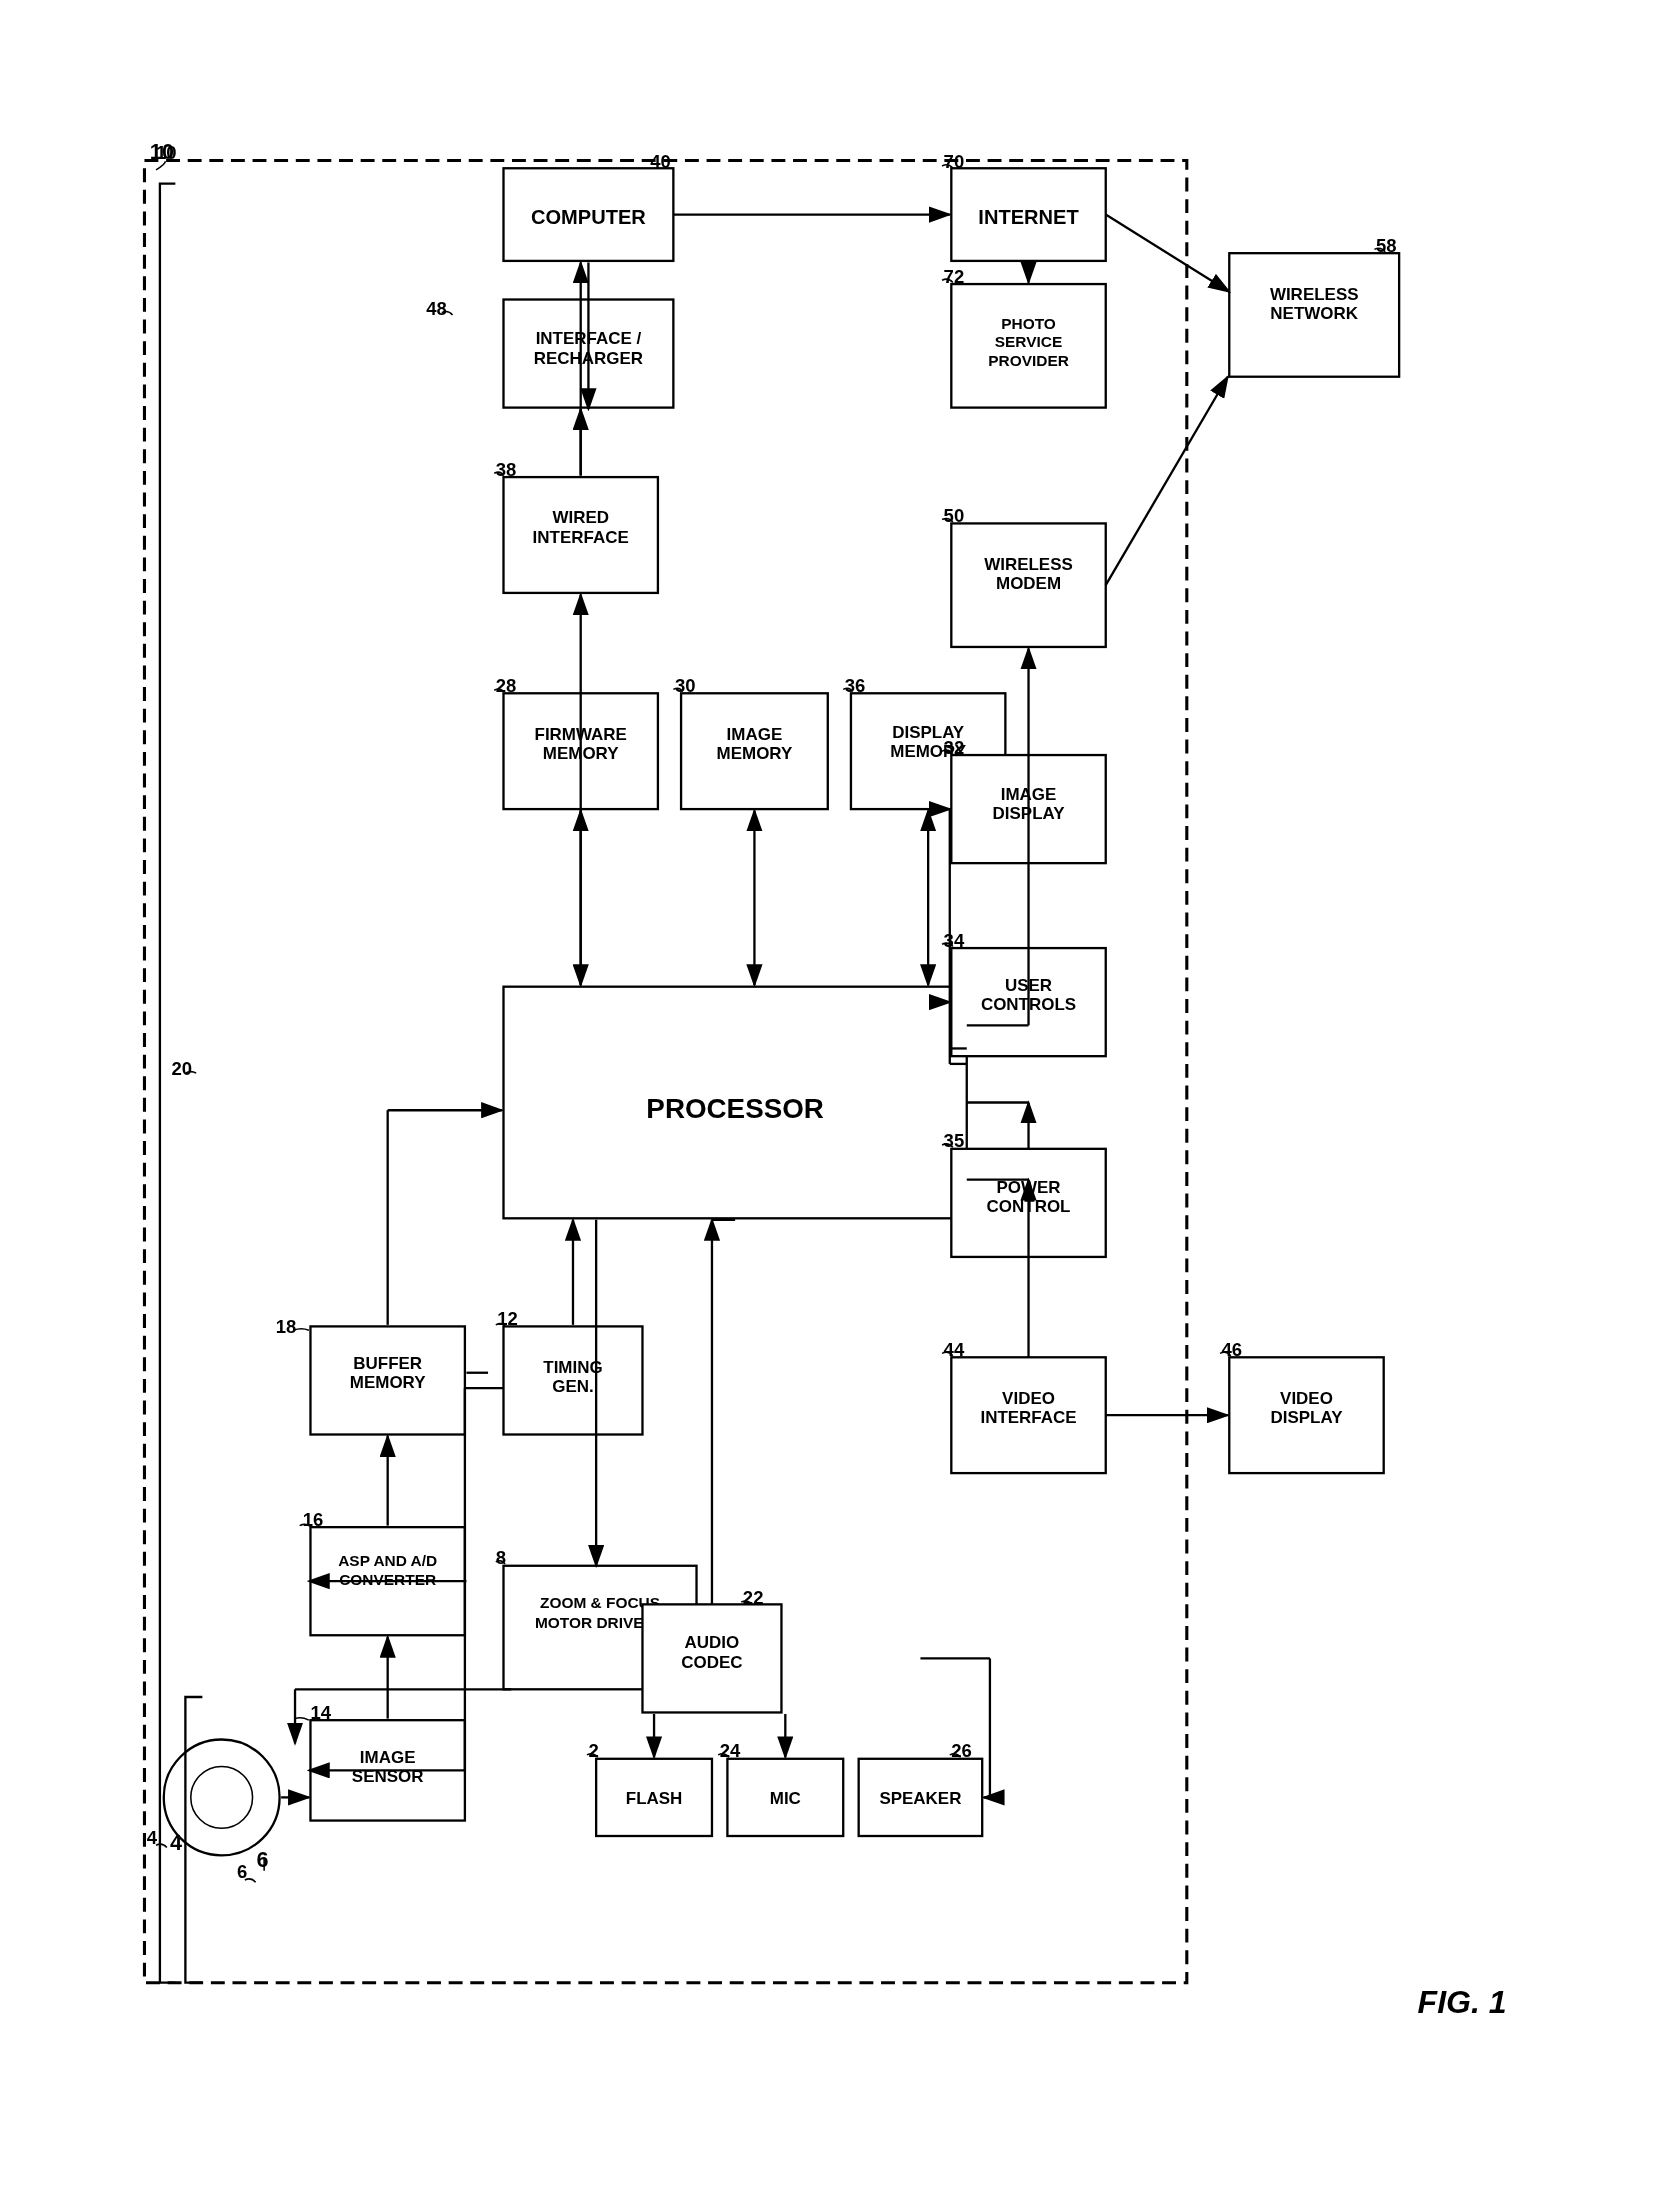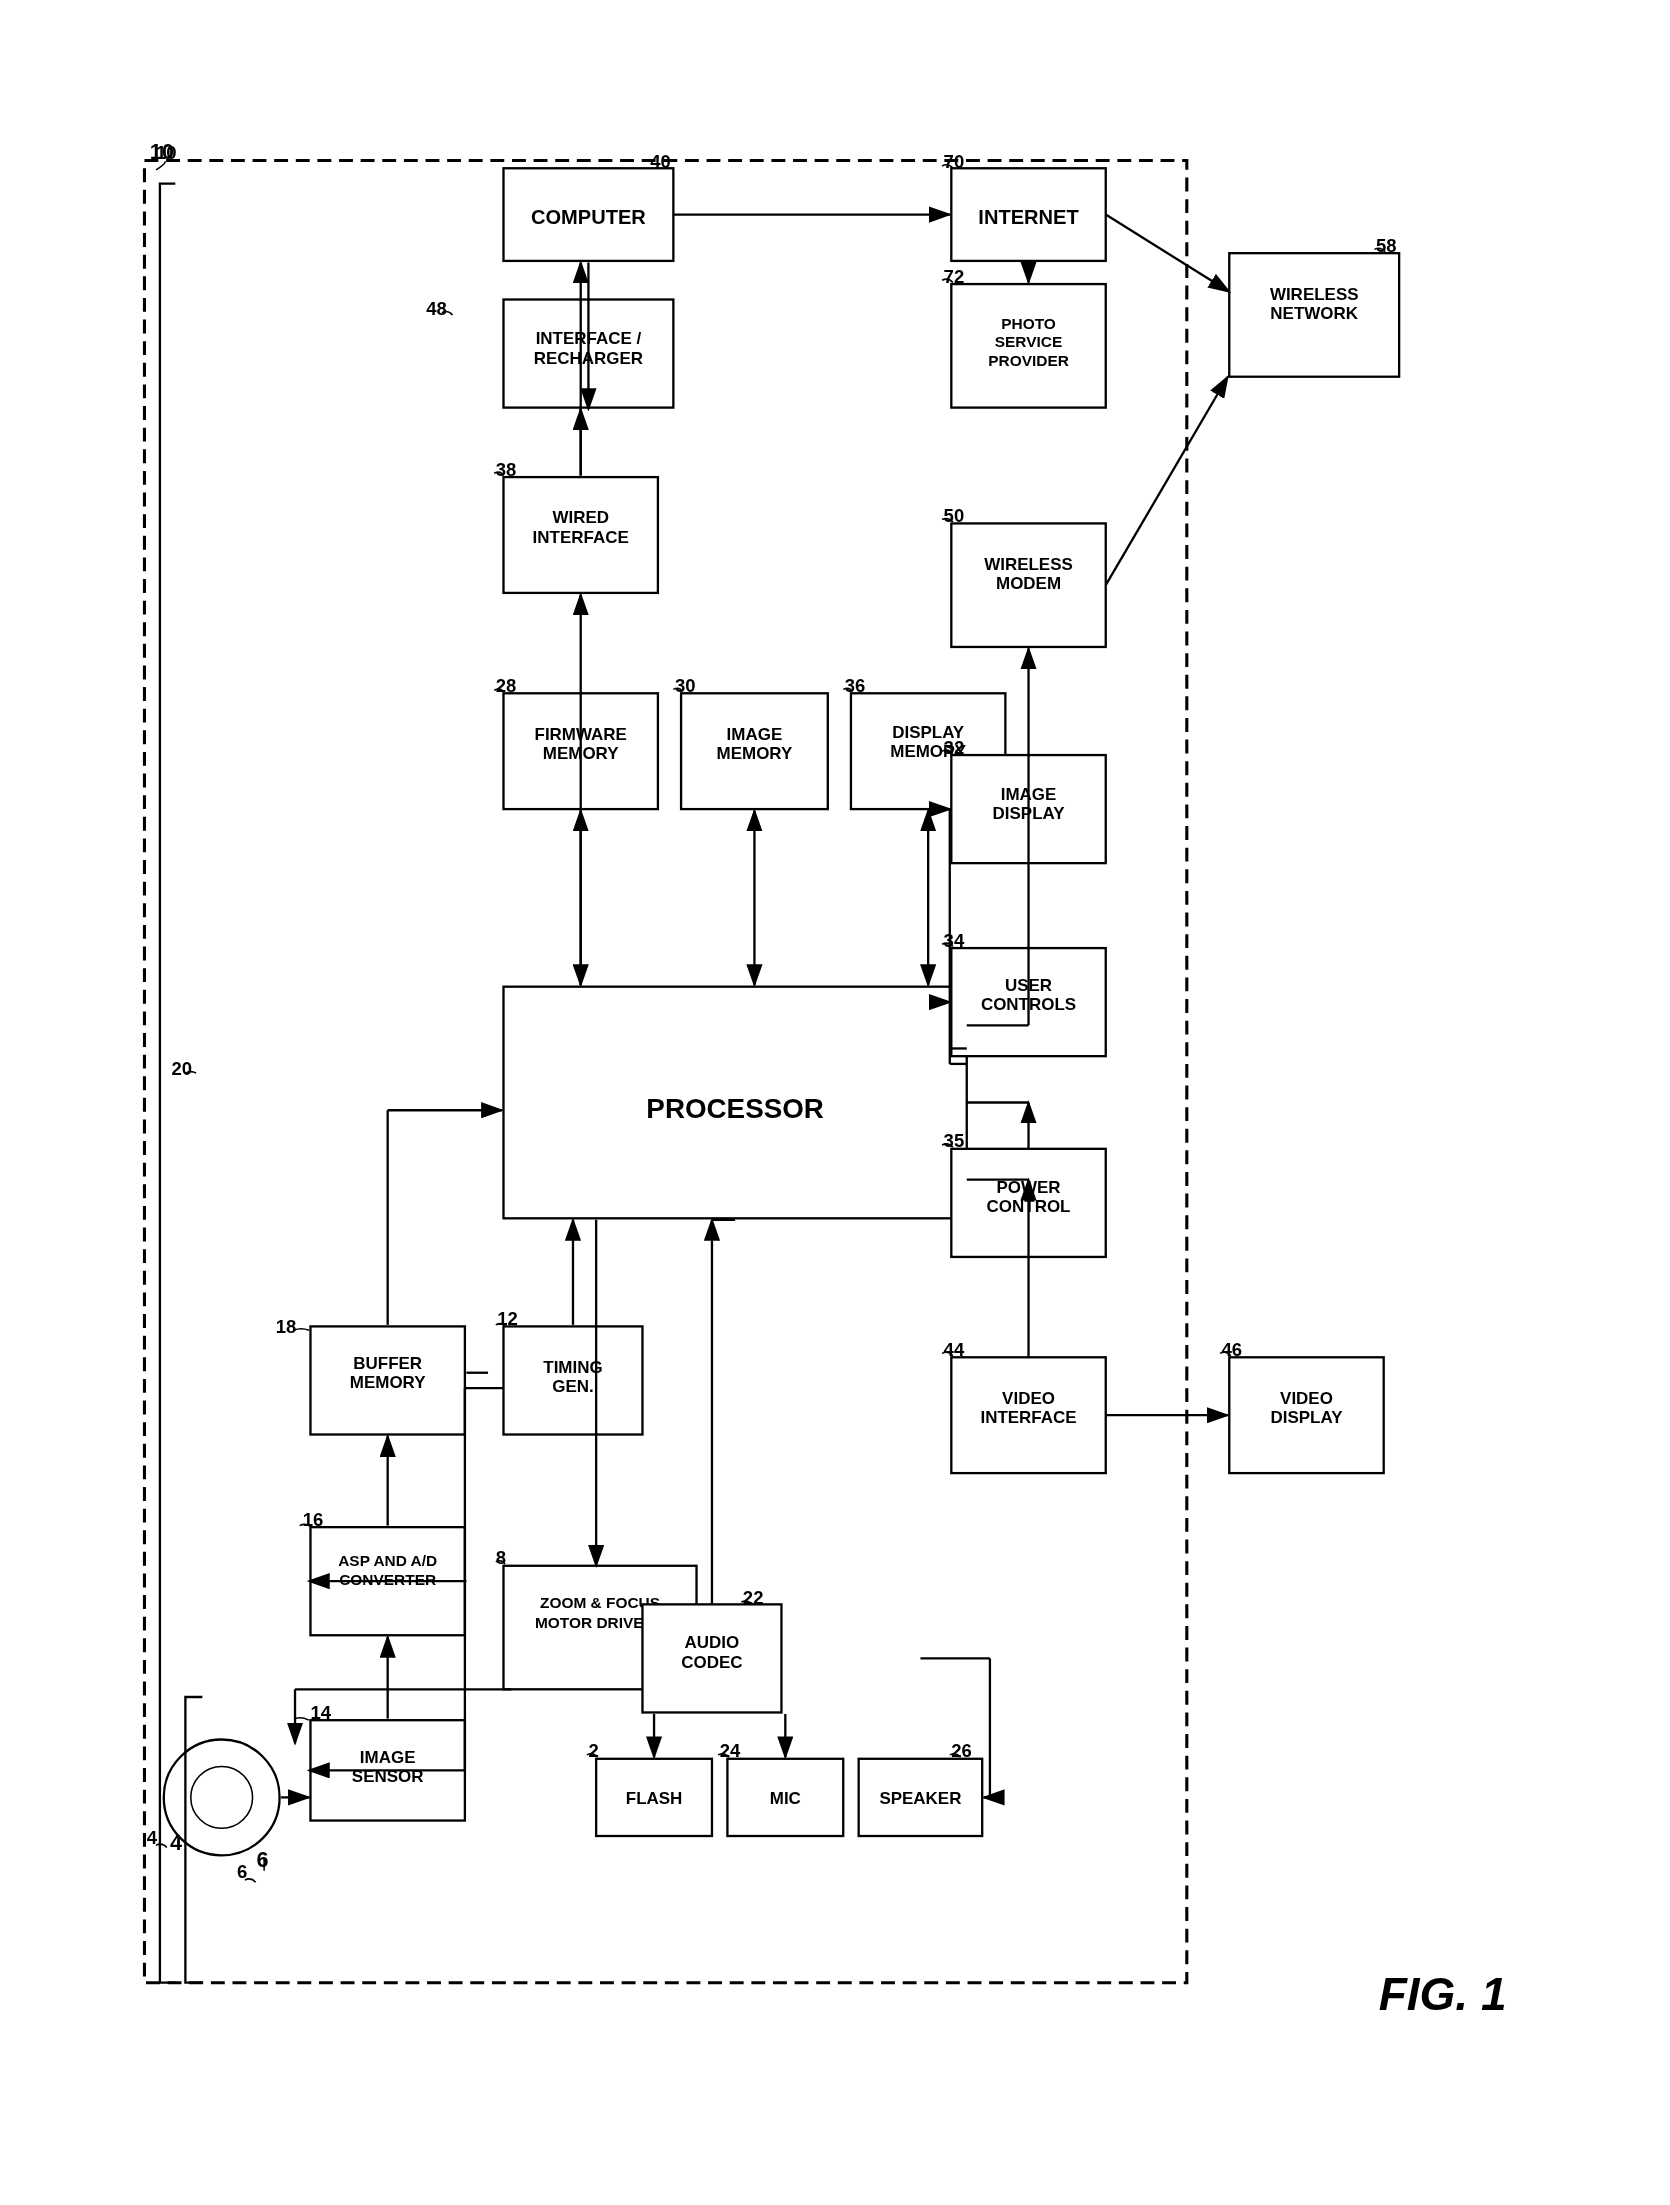--- a/index.html
+++ b/index.html
@@ -328,17 +328,17 @@
       <path d="M95 160 L75 160 L75 2490 L95 2490" fill="none" stroke="#000" stroke-width="3"></path>
       <text x="62" y="128" font-size="28" font-weight="bold" font-family="Arial">10</text>
 
       <path d="M130 2120 L108 2120 L108 2490 L130 2490" fill="none" stroke="#000" stroke-width="3"></path>
       <text x="88" y="2318" font-size="28" font-weight="bold" font-family="Arial">4</text>
 
       <text x="200" y="2340" font-size="28" font-weight="bold" font-family="Arial">6</text>
       <line x1="210" y1="2345" x2="210" y2="2328" stroke="#000" stroke-width="2"></line>
     </svg>
 
-    <div class="fig-label" style="position:absolute; right:62px; bottom:124px; font-size:46px; font-weight:bold; font-style:italic; font-family:Arial;margin-left:32px;">FIG. 1</div>
+    <div class="fig-label" style="position:absolute; right:62px; bottom:124px; font-size:32px; font-weight:bold; font-style:italic; font-family:Arial;margin-left:32px;">FIG. 1</div>
 
   </div>
 </div>
 
 
 </body></html>

